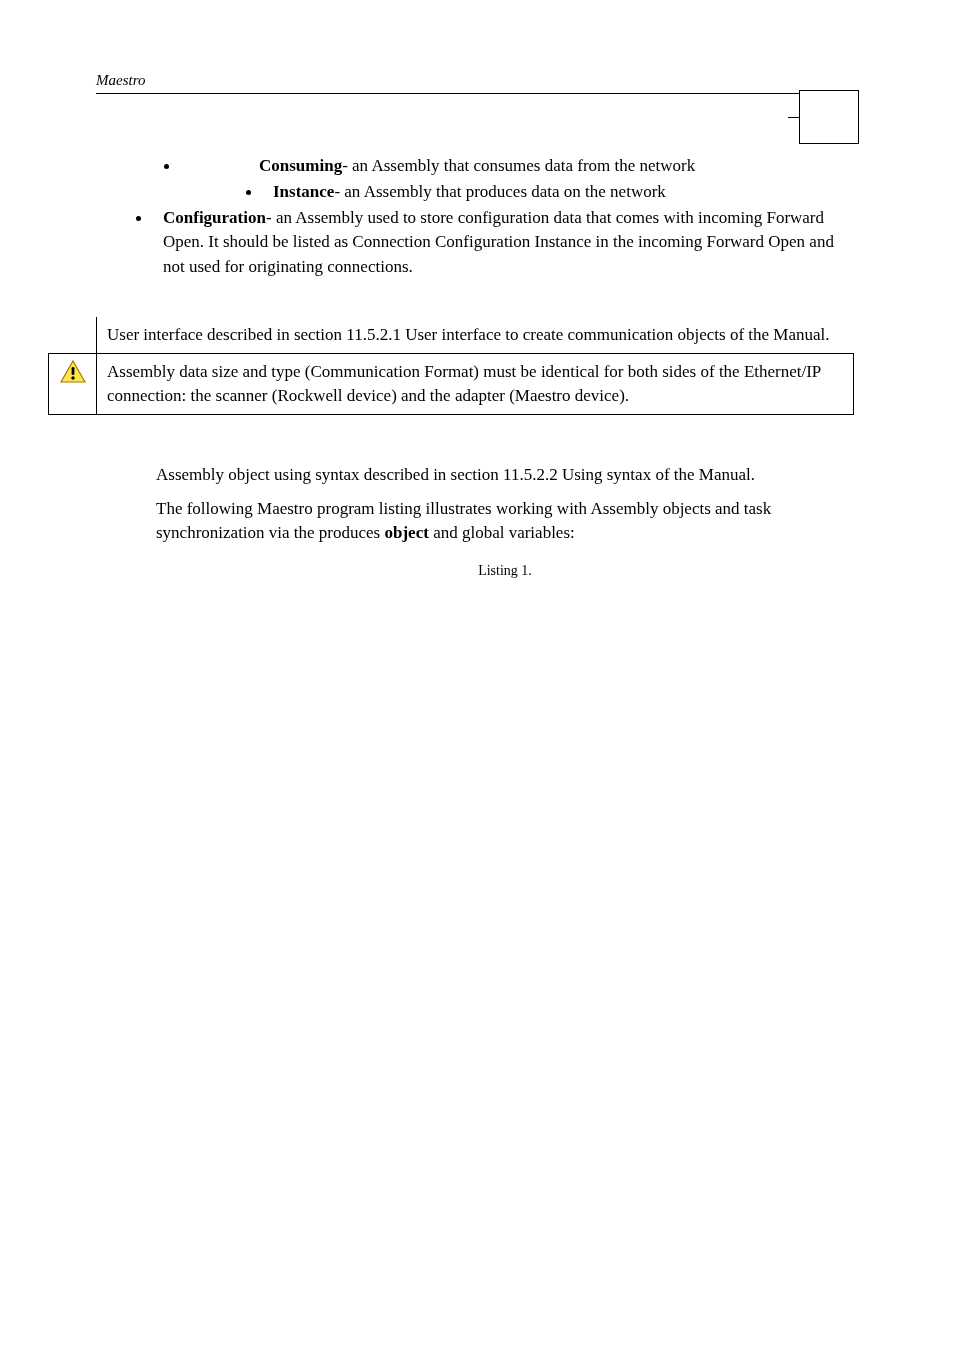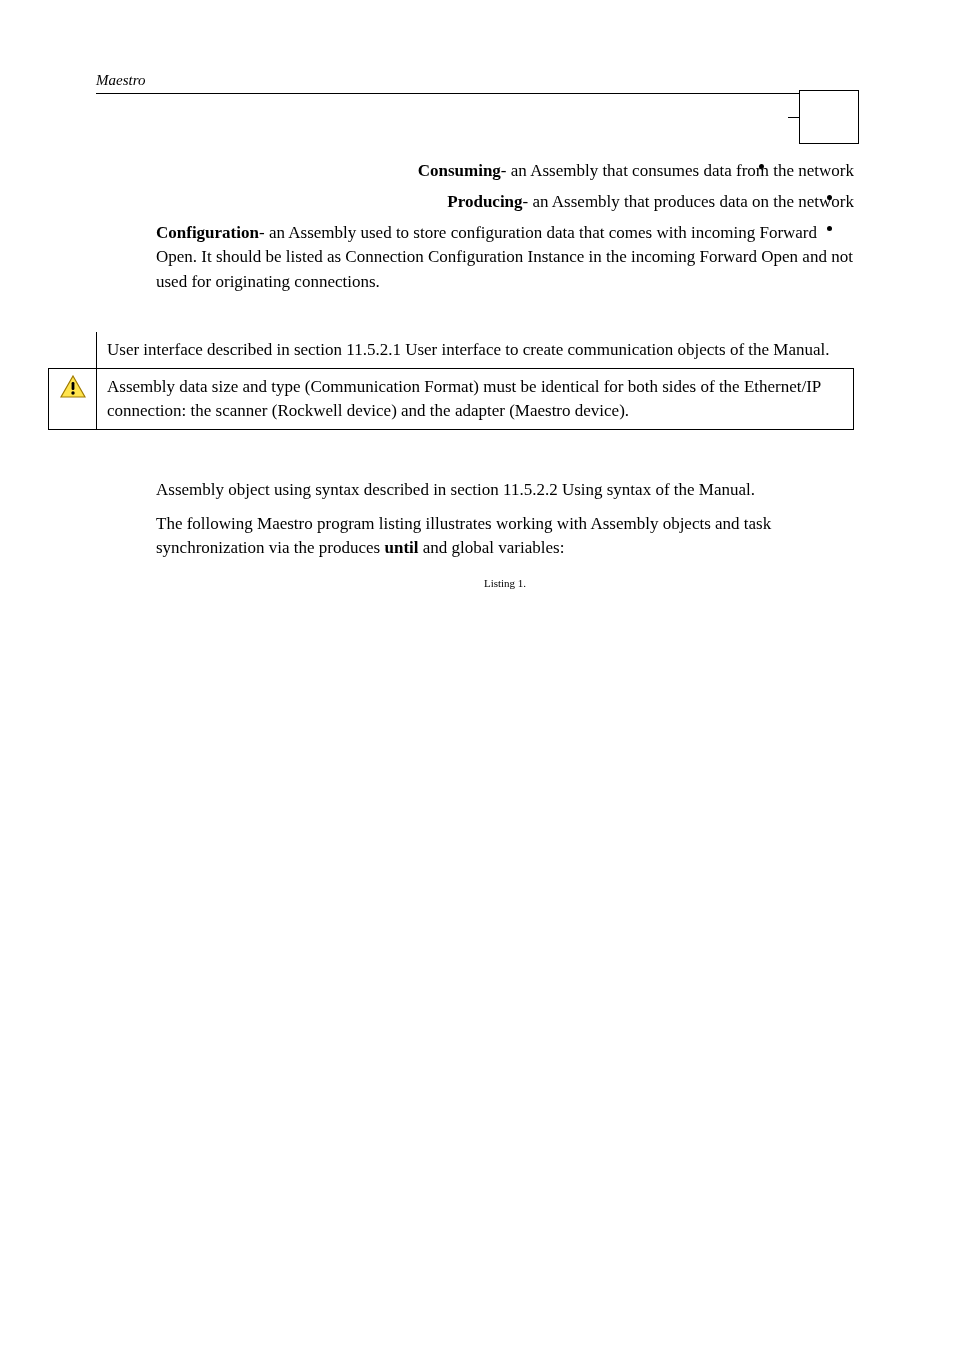--- a/index.html
+++ b/index.html
@@ -57,22 +57,21 @@
     list-style: none;
     margin: 10px 0 38px 0;
   }
   .bullet-list li {
     position: relative;
     padding-left: 0;
     margin-bottom: 2px;
   }
   .li-row {
     display: flex;
-    align-items: flex-end;
-    flex-direction: column;
+    align-items: flex-start;
   }
   .bullet-dot {
     display: inline-block;
     width: 5px; height: 5px;
     background: #000;
     border-radius: 50%;
     flex-shrink: 0;
     position: relative;
     top: 10px;
   }
@@ -111,21 +110,21 @@
   .note-table .text-cell.top {
     border-bottom: 1px solid #000;
   }
   .warn-icon {
     width: 26px; height: 24px;
     display: inline-block;
   }
   .listing-caption {
     text-align: center;
     margin-top: 16px;
-    font-size: 11px;
+    font-size: 14px;
   }
   strong, b { font-weight: bold; }
 </style>
 </head>
 <body>
 
 <div class="page">
 
   <div class="header">
     <div class="header-title">Maestro</div>
@@ -141,21 +140,21 @@
     <ul class="bullet-list">
       <li class="b1">
         <div class="li-row">
           <span class="bullet-dot"></span>
           <span class="li-text"><b>Consuming</b><span>- an Assembly that consumes data from the network</span></span>
         </div>
       </li>
       <li class="b2">
         <div class="li-row">
           <span class="bullet-dot"></span>
-          <span class="li-text"><b>Producing</b><span>- an Assembly that produces data on the network</span></span>
+          <span class="li-text"><b>Instance</b><span>- an Assembly that produces data on the network</span></span>
         </div>
       </li>
       <li class="b3">
         <div class="li-row">
           <span class="bullet-dot"></span>
           <span class="li-text"><b>Configuration</b><span>- an Assembly used to store configuration data that comes with incoming Forward Open. It should be listed as Connection Configuration Instance in the incoming Forward Open and not used for originating connections.</span></span>
         </div>
       </li>
     </ul>
 
@@ -178,20 +177,20 @@
           </svg>
         </td>
         <td class="text-cell">Assembly data size and type (Communication Format) must be identical for both sides of the Ethernet/IP connection: the scanner (Rockwell device) and the adapter (Maestro device).</td>
       </tr>
     </tbody>
       </table>
 
     <p class="para section-para">Assembly object using syntax described in section 11.5.2.2 Using syntax of the Manual.</p>
 
     <p class="para">
-      <span>The following Maestro program listing illustrates working with Assembly objects and task synchronization via the produces </span><b>until</b><span> and global variables:</span>
+      <span>The following Maestro program listing illustrates working with Assembly objects and task synchronization via the produces </span><b>object</b><span> and global variables:</span>
     </p>
 
     <p class="listing-caption">Listing 1.</p>
 
   </div>
 
 </div>
 
 </body></html>

